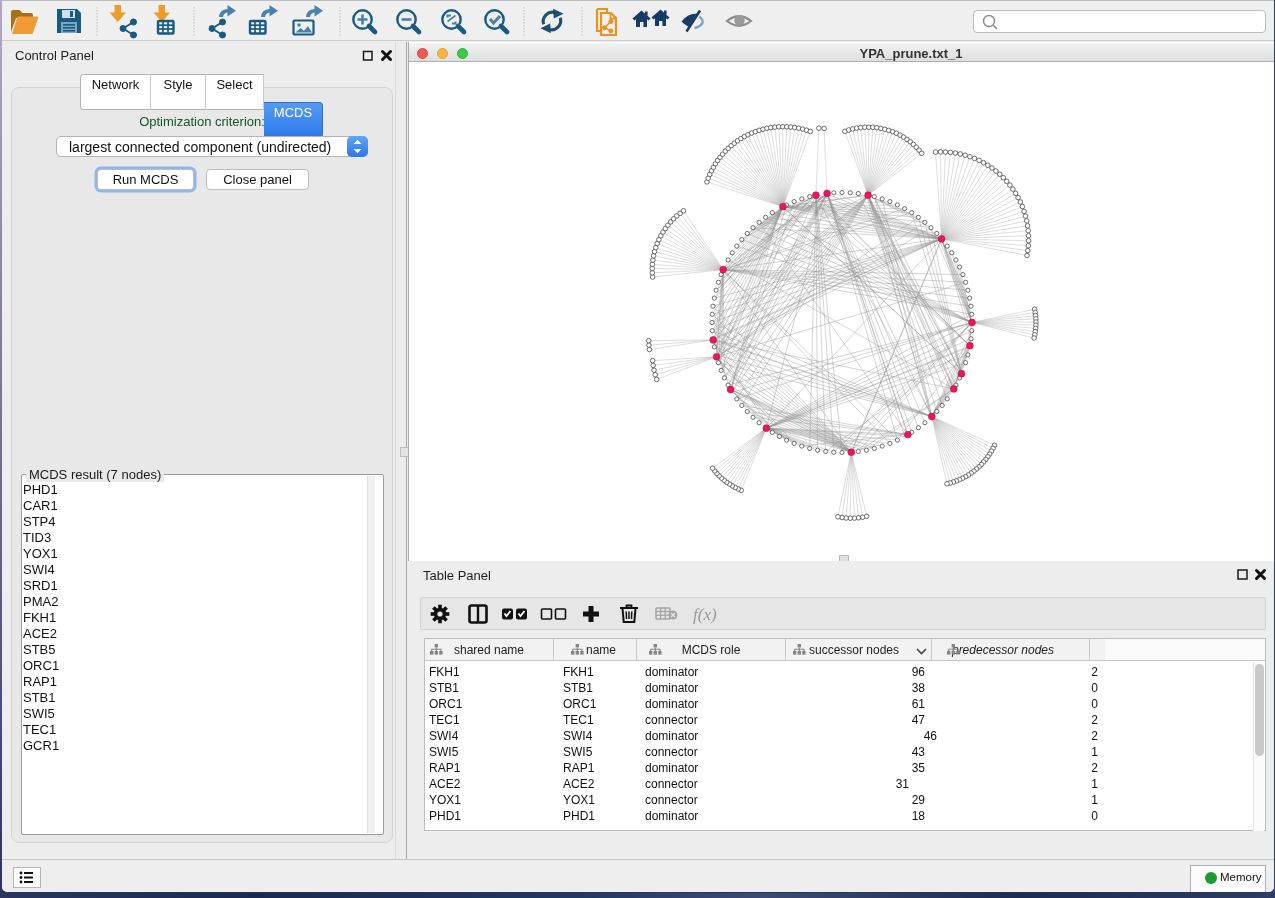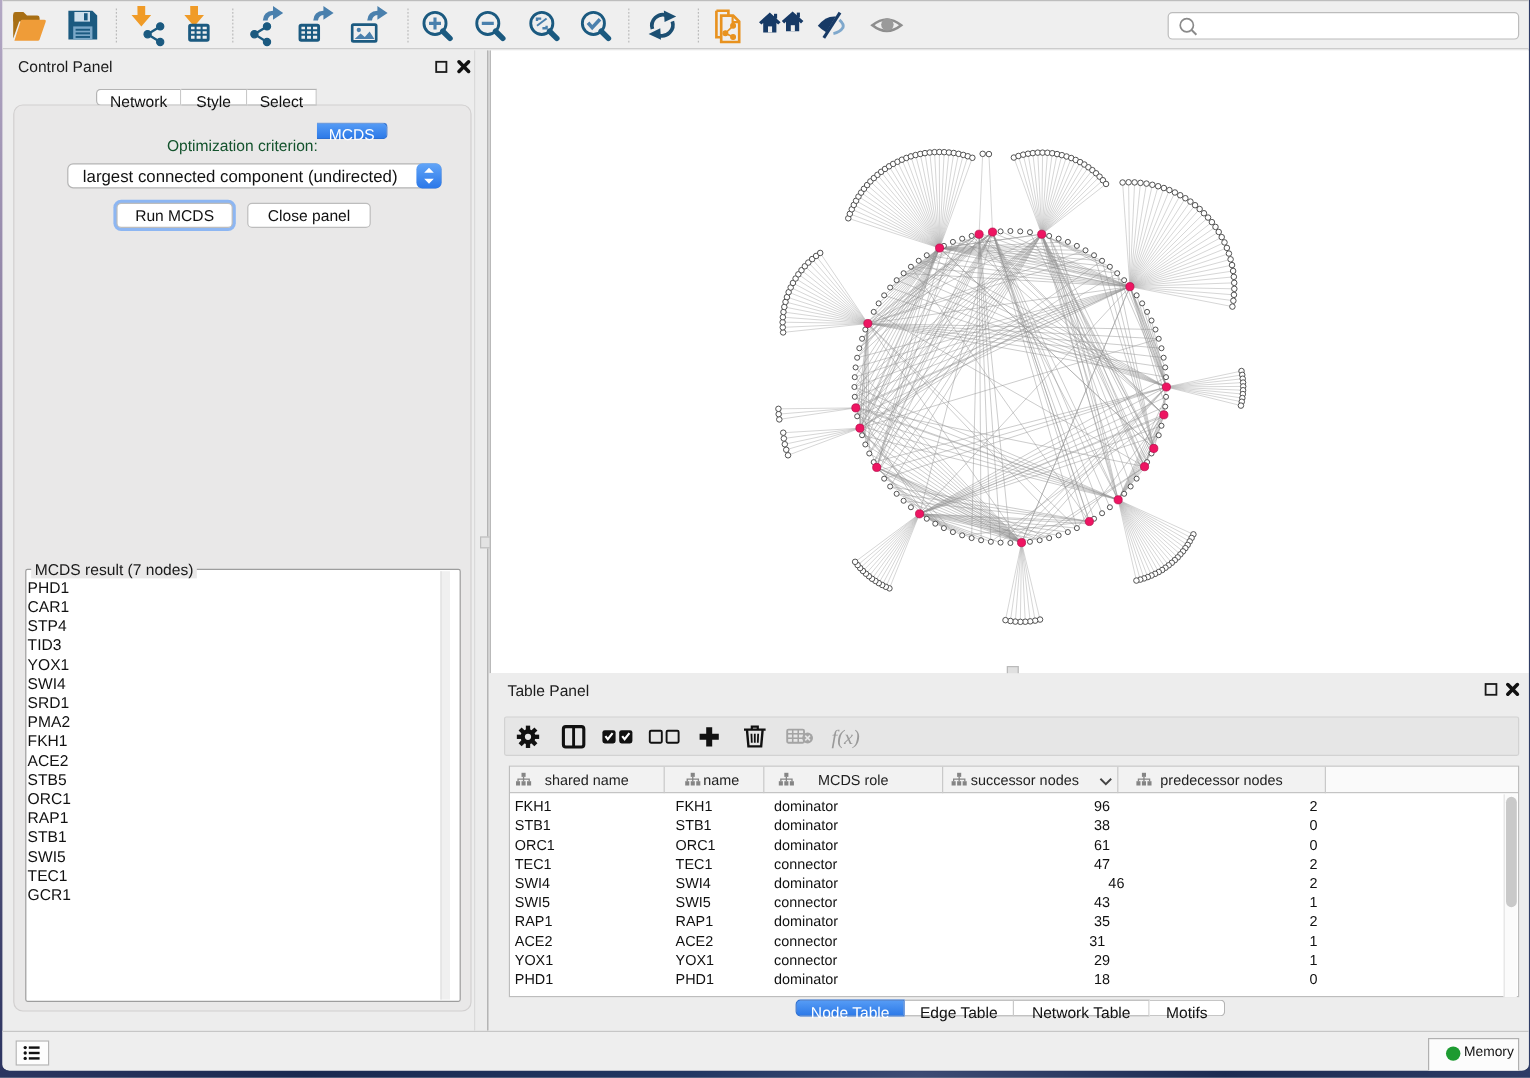--- a/index.html
+++ b/index.html
@@ -7,21 +7,21 @@
 body { font-family:"Liberation Sans", sans-serif; background:#1b2a55; position:relative; }
 #desk { position:absolute; inset:0; background:linear-gradient(90deg,#2b3560 0%,#1a2950 20%,#223763 45%,#3d4b74 60%,#1c2b52 80%,#2e3c66 100%); }
 #win { position:absolute; left:2px; top:0; width:1272px; height:893px; background:#ededed; border-radius:0 0 6px 6px; overflow:hidden; border-bottom:1px solid #27355c; }
 
 #toolbar { position:absolute; left:0; top:0; width:1272px; height:41px; background:#efefef; border-top:1px solid #bdbdbd; border-bottom:1px solid #cccccc; }
 #searchbox { position:absolute; left:971px; top:9px; width:293px; height:23px; background:#ffffff; border:1px solid #bcbcbc; border-radius:4px; }
 
 #cp-title { position:absolute; left:13px; top:48px; font-size:13px; color:#1d1d1d; }
 #cp-inner { position:absolute; left:9px; top:87px; width:382px; height:756px; background:#e9e8e8; border:1px solid #d2d0d0; border-radius:8px; }
 #cp-tabs { position:absolute; left:78px; top:74px; height:20px; display:flex; font-size:13px; }
-.seg { height:14px; line-height:19px; text-align:center; background:#ffffff; border-top:1px solid #b4b4b4; border-bottom:1px solid #b4b4b4; border-right:1px solid #c9c9c9; color:#111; }
+.seg { height:36px; line-height:19px; text-align:center; background:#ffffff; border-top:1px solid #b4b4b4; border-bottom:1px solid #b4b4b4; border-right:1px solid #c9c9c9; color:#111; }
 .seg.first { border-left:1px solid #b4b4b4; border-radius:4px 0 0 4px; }
 .seg.last { border-right:1px solid #b4b4b4; border-radius:0 4px 4px 0; }
 .seg.sel { background:linear-gradient(#559bf5,#2d7ae8); color:#fff; border-color:#2d6fd0; }
 #opt-label { position:absolute; left:0; top:114px; width:400px; text-align:center; font-size:13px; color:#14532d; }
 #combo { position:absolute; left:54px; top:136px; width:312px; height:21px; background:#fff; border:1px solid #b4b4b4; border-radius:5px; }
 #combo .txt { position:absolute; left:12px; top:2px; font-size:14px; color:#111; }
 #combo .btn { position:absolute; right:-1px; top:-1px; width:21px; height:21px; border-radius:5px; background:linear-gradient(#62a5f8,#2a77e8); }
 .btn-std { position:absolute; height:21px; background:#ffffff; border:1px solid #bdbdbd; border-radius:4px; font-size:13px; color:#111; text-align:center; line-height:19px; }
 #fieldset { position:absolute; left:19px; top:474px; width:363px; height:361px; border:1px solid #9d9d9d; border-radius:2px; background:#ffffff; }
 #fs-label { position:absolute; left:24px; top:467px; font-size:13px; color:#1a1a1a; background:#e9e8e8; padding:0 3px; }
@@ -226,20 +226,26 @@
     </div>
   <div class="btn-std" id="runbtn" style="left:95px; top:169px; width:97px; box-shadow:0 0 0 2.5px rgba(110,165,245,0.75);">Run MCDS</div>
   <div class="btn-std" style="left:204px; top:169px; width:103px;">Close panel</div>
   <div id="fieldset"></div>
   <div id="fs-label">MCDS result (7 nodes)</div>
   <div id="fs-sb"></div>
   <div id="mcds-list">PHD1<br>CAR1<br>STP4<br>TID3<br>YOX1<br>SWI4<br>SRD1<br>PMA2<br>FKH1<br>ACE2<br>STB5<br>ORC1<br>RAP1<br>STB1<br>SWI5<br>TEC1<br>GCR1</div>
   <div id="vsplit"></div>
   <div id="vgrip"></div>
   <div id="netframe">
+    <div id="nettitle">
+      <span class="tl" style="left:8px; background:#f25a52; border:0.5px solid #d94b42;"></span>
+      <span class="tl" style="left:28px; background:#f6b53c; border:0.5px solid #dba336;"></span>
+      <span class="tl" style="left:48px; background:#3ac948; border:0.5px solid #2fb33d;"></span>
+      <span class="t">YPA_prune.txt_1</span>
+    </div>
     <svg width="866" height="498" viewBox="406 63 866 498" style="position:absolute;left:0;top:21px">
         <g>
           <g stroke="#8f8f8f" stroke-width="0.7" stroke-opacity="0.55">
 <line x1="780.0" y1="206.7" x2="709.0" y2="322.5"></line>
 <line x1="780.0" y1="206.7" x2="709.3" y2="314.3"></line>
 <line x1="780.0" y1="206.7" x2="711.3" y2="298.1"></line>
 <line x1="780.0" y1="206.7" x2="713.1" y2="290.2"></line>
 <line x1="780.0" y1="206.7" x2="715.4" y2="282.3"></line>
 <line x1="780.0" y1="206.7" x2="718.1" y2="274.6"></line>
 <line x1="780.0" y1="206.7" x2="721.4" y2="267.1"></line>
@@ -999,21 +1005,21 @@
           </g>
           <text x="272" y="22" font-size="17" font-style="italic" fill="#9a9a9a" font-family="Liberation Serif, serif">f(x)</text>
         </svg>
       </div>
     <div id="tbl">
       <div id="thead">
           <div class="th" style="left:0px;width:129px;">shared name</div>
           <div class="th" style="left:129px;width:83px;text-align:left;padding-left:32px;">name</div>
           <div class="th" style="left:212px;width:149px;">MCDS role</div>
           <div class="th" style="left:361px;width:146px;text-align:left;padding-left:23px;">successor nodes</div>
-          <div class="th" style="left:507px;width:173px;">predecessor nodes</div>
+          <div class="th" style="left:492px;width:173px;font-style:italic;">predecessor nodes</div>
           <svg width="680" height="22" viewBox="0 0 680 22" style="position:absolute;left:0;top:0">
             <g transform="translate(5,5)">
               <g fill="#858585" stroke="#858585">
                 <rect x="4.6" y="0" width="3.4" height="3.4" stroke="none"></rect>
                 <rect x="0" y="7" width="3.4" height="3.6" stroke="none"></rect>
                 <rect x="4.6" y="7" width="3.4" height="3.6" stroke="none"></rect>
                 <rect x="9.2" y="7" width="3.4" height="3.6" stroke="none"></rect>
                 <path d="M6.3 3.4 V5.2 M1.7 7 V5.2 H11 V7 M6.3 5.2 V7" fill="none" stroke-width="1.1"></path>
               </g>
             </g>
@@ -1103,47 +1109,41 @@
           <span class="cell" style="left:4px;">RAP1</span>
           <span class="cell" style="left:138px;">RAP1</span>
           <span class="cell" style="left:220px;">dominator</span>
           <span class="cell" style="left:440px;width:60px;text-align:right;">35</span>
           <span class="cell" style="left:613px;width:60px;text-align:right;">2</span>
         </div>
         <div class="row" style="left:0;top:137px;width:680px;">
           <span class="cell" style="left:4px;">ACE2</span>
           <span class="cell" style="left:138px;">ACE2</span>
           <span class="cell" style="left:220px;">connector</span>
-          <span class="cell" style="left:436px;width:60px;text-align:right;">31</span>
+          <span class="cell" style="left:424px;width:60px;text-align:right;">31</span>
           <span class="cell" style="left:613px;width:60px;text-align:right;">1</span>
         </div>
         <div class="row" style="left:0;top:153px;width:680px;">
           <span class="cell" style="left:4px;">YOX1</span>
           <span class="cell" style="left:138px;">YOX1</span>
           <span class="cell" style="left:220px;">connector</span>
           <span class="cell" style="left:440px;width:60px;text-align:right;">29</span>
           <span class="cell" style="left:613px;width:60px;text-align:right;">1</span>
         </div>
         <div class="row" style="left:0;top:169px;width:680px;">
           <span class="cell" style="left:4px;">PHD1</span>
           <span class="cell" style="left:138px;">PHD1</span>
           <span class="cell" style="left:220px;">dominator</span>
           <span class="cell" style="left:440px;width:60px;text-align:right;">18</span>
           <span class="cell" style="left:613px;width:60px;text-align:right;">0</span>
         </div>
       <div id="tsb">
           <div class="thumb"></div>
         </div>
     </div>
-    <div id="tp-tabs">
-      <div class="seg first sel" style="width:91px;">Node Table</div>
-      <div class="seg" style="width:91px;">Edge Table</div>
-      <div class="seg" style="width:113px;">Network Table</div>
-      <div class="seg last" style="width:63px;">Motifs</div>
-    </div>
   </div>
   <div id="status">
     <div id="lbtn">
         <svg width="28" height="21" viewBox="0 0 28 21" style="position:absolute;left:-1px;top:-1px">
           <g fill="#111">
             <circle cx="8" cy="6" r="1.4"></circle>
             <circle cx="8" cy="10.5" r="1.4"></circle>
             <circle cx="8" cy="15" r="1.4"></circle>
             <rect x="11" y="5" width="9" height="2"></rect>
             <rect x="11" y="9.5" width="9" height="2"></rect>

